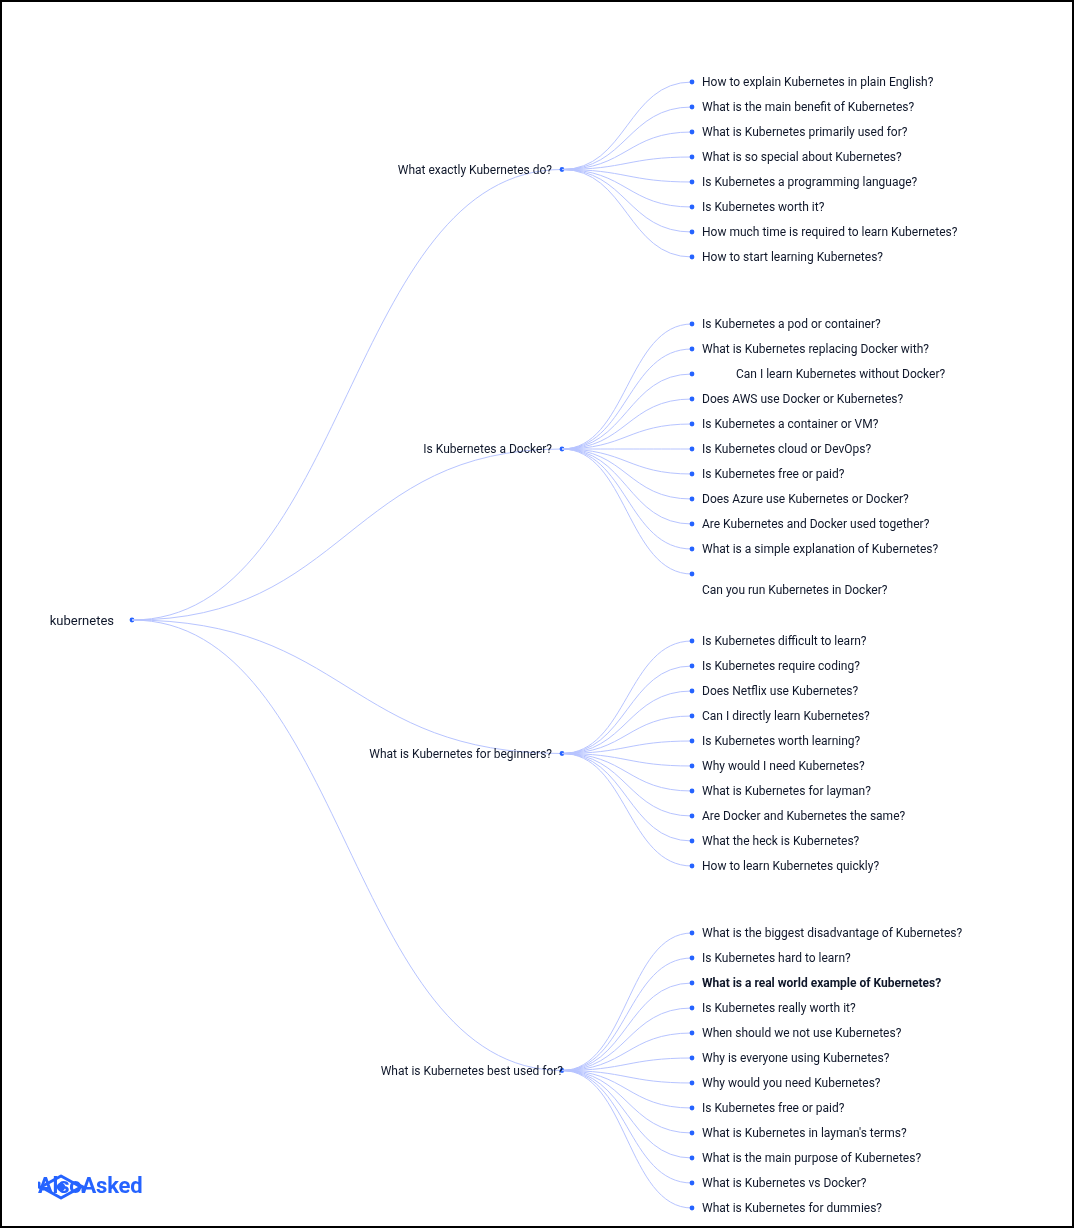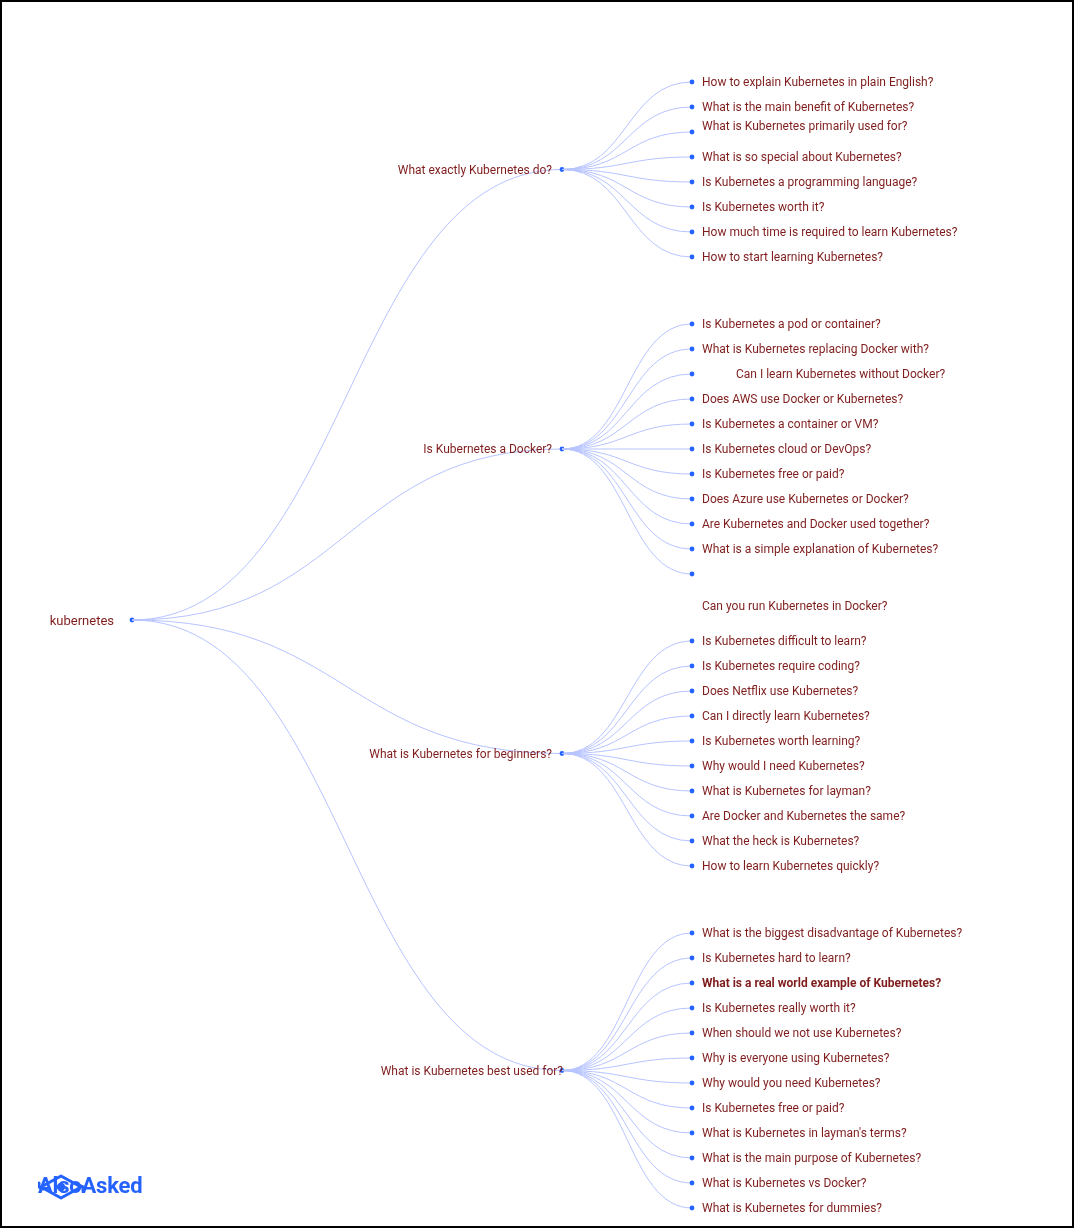--- a/index.html
+++ b/index.html
@@ -27,21 +27,21 @@
     fill: #2563ff;
   }
   .branch {
     stroke: #b7c4ff;
     stroke-width: 1;
     fill: none;
   }
   .label {
     position: absolute;
     font-size: 12px;
-    color: #7f1d1d;
+    color: #0f172a;
     white-space: nowrap;
     transform: translateY(-50%);
     line-height: 1;
   }
   .root-label {
     font-size: 13px;
     transform: translate(-100%, -50%);
     padding-right: 16px;
   }
   .mid-label {
@@ -161,38 +161,38 @@
       <path d="M 560 1068.5 C 625 1068.5 625 1181 690 1181" class="branch"></path>
       <circle cx="690" cy="1181" r="2.4" class="node-dot"></circle>
       <path d="M 560 1068.5 C 625 1068.5 625 1206 690 1206" class="branch"></path>
       <circle cx="690" cy="1206" r="2.4" class="node-dot"></circle>
     </svg>
   <div id="labels">
       <div class="label root-label" style="left: 128px; top: 618px;">kubernetes</div>
       <div class="label mid-label" style="left: 558px; top: 167.5px;">What exactly Kubernetes do?</div>
       <div class="label leaf-label" style="left: 692px; top: 80px;">How to explain Kubernetes in plain English?</div>
       <div class="label leaf-label" style="left: 692px; top: 105px;">What is the main benefit of Kubernetes?</div>
-      <div class="label leaf-label" style="left: 692px; top: 124px;">What is Kubernetes primarily used for?</div>
+      <div class="label leaf-label" style="left: 692px; top: 130px;">What is Kubernetes primarily used for?</div>
       <div class="label leaf-label" style="left: 692px; top: 155px;">What is so special about Kubernetes?</div>
       <div class="label leaf-label" style="left: 692px; top: 180px;">Is Kubernetes a programming language?</div>
       <div class="label leaf-label" style="left: 692px; top: 205px;">Is Kubernetes worth it?</div>
       <div class="label leaf-label" style="left: 692px; top: 230px;">How much time is required to learn Kubernetes?</div>
       <div class="label leaf-label" style="left: 692px; top: 255px;">How to start learning Kubernetes?</div>
       <div class="label mid-label" style="left: 558px; top: 447px;">Is Kubernetes a Docker?</div>
       <div class="label leaf-label" style="left: 692px; top: 322px;">Is Kubernetes a pod or container?</div>
       <div class="label leaf-label" style="left: 692px; top: 347px;">What is Kubernetes replacing Docker with?</div>
       <div class="label leaf-label" style="left: 692px; top: 372px; padding-left: 42px;">Can I learn Kubernetes without Docker?</div>
       <div class="label leaf-label" style="left: 692px; top: 397px;">Does AWS use Docker or Kubernetes?</div>
       <div class="label leaf-label" style="left: 692px; top: 422px;">Is Kubernetes a container or VM?</div>
       <div class="label leaf-label" style="left: 692px; top: 447px;">Is Kubernetes cloud or DevOps?</div>
       <div class="label leaf-label" style="left: 692px; top: 472px;">Is Kubernetes free or paid?</div>
       <div class="label leaf-label" style="left: 692px; top: 497px;">Does Azure use Kubernetes or Docker?</div>
       <div class="label leaf-label" style="left: 692px; top: 522px;">Are Kubernetes and Docker used together?</div>
       <div class="label leaf-label" style="left: 692px; top: 547px;">What is a simple explanation of Kubernetes?</div>
-      <div class="label leaf-label" style="left: 692px; top: 604px;">Can you run Kubernetes in Docker?</div>
+      <div class="label leaf-label" style="left: 692px; top: 588px;">Can you run Kubernetes in Docker?</div>
       <div class="label mid-label" style="left: 558px; top: 751.5px;">What is Kubernetes for beginners?</div>
       <div class="label leaf-label" style="left: 692px; top: 639px;">Is Kubernetes difficult to learn?</div>
       <div class="label leaf-label" style="left: 692px; top: 664px;">Is Kubernetes require coding?</div>
       <div class="label leaf-label" style="left: 692px; top: 689px;">Does Netflix use Kubernetes?</div>
       <div class="label leaf-label" style="left: 692px; top: 714px;">Can I directly learn Kubernetes?</div>
       <div class="label leaf-label" style="left: 692px; top: 739px;">Is Kubernetes worth learning?</div>
       <div class="label leaf-label" style="left: 692px; top: 764px;">Why would I need Kubernetes?</div>
       <div class="label leaf-label" style="left: 692px; top: 789px;">What is Kubernetes for layman?</div>
       <div class="label leaf-label" style="left: 692px; top: 814px;">Are Docker and Kubernetes the same?</div>
       <div class="label leaf-label" style="left: 692px; top: 839px;">What the heck is Kubernetes?</div>

